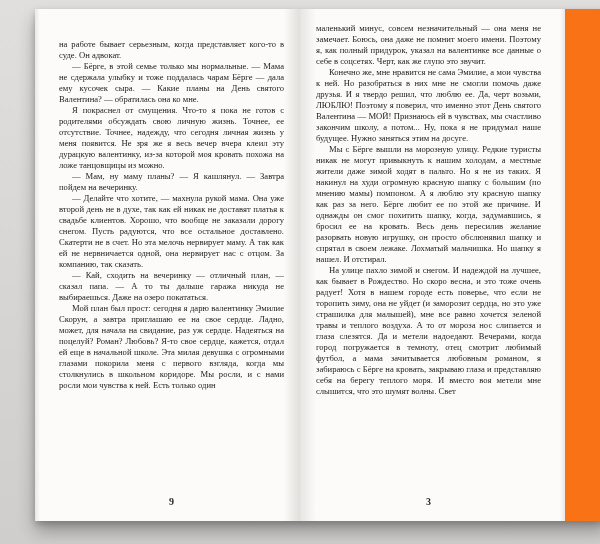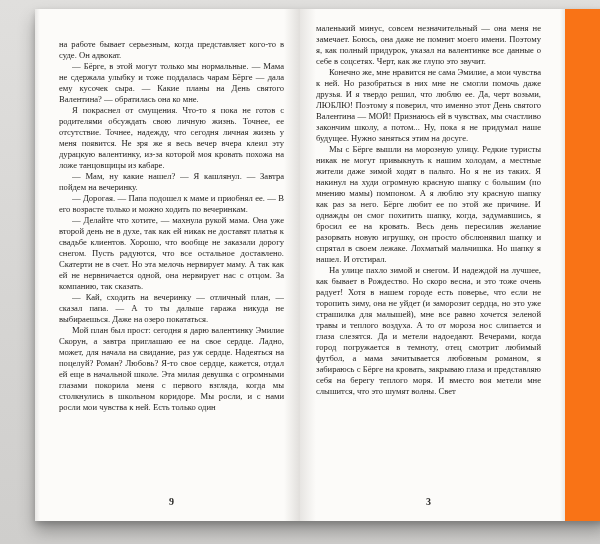--- a/index.html
+++ b/index.html
@@ -87,24 +87,23 @@
 </style>
 </head>
 <body>
 
 <div class="scene">
   <div class="book">
 
     <div class="page page-left">
       <div class="page-text">
           <p class="para no-indent">на работе бывает серьезным, когда представляет кого-то в суде. Он адвокат.</p>
-          <p class="para">— Бёрге, в этой могут только мы нормальные. — Мама не сдержала улыбку и тоже поддалась чарам Бёрге — дала ему кусочек сыра. — Какие планы на День святого Валентина? — обратилась она ко мне.</p>
-          <p class="para">Я покраснел от смущения. Что-то я пока не готов с родителями обсуждать свою личную жизнь. Точнее, ее отсутствие. Точнее, надежду, что сегодня личная жизнь у меня появится. Не зря же я весь вечер вчера клеил эту дурацкую валентинку, из-за которой моя кровать похожа на ложе танцовщицы из кабаре.</p>
-          <p class="para">— Мам, ну какие нашел? — Я кашлянул. — Завтра пойдем на вечеринку.</p>
-          <p class="para">— Дорогая. — Папа подошел к маме и приобнял ее. — В его возрасте только и можно ходить по вечеринкам.</p>
+          <p class="para">— Бёрге, в этой семье только мы нормальные. — Мама не сдержала улыбку и тоже поддалась чарам Бёрге — дала ему кусочек сыра. — Какие планы на День святого Валентина? — обратилась она ко мне.</p>
+          <p class="para">Я покраснел от смущения. Что-то я пока не готов с родителями обсуждать свою личную жизнь. Точнее, ее отсутствие. Точнее, надежду, что сегодня личная жизнь у меня появится. Не зря же я весь вечер вчера клеил эту дурацкую валентинку, из-за которой моя кровать похожа на ложе танцовщицы из можно.</p>
+          <p class="para">— Мам, ну маму планы? — Я кашлянул. — Завтра пойдем на вечеринку.</p>
           <p class="para">— Делайте что хотите, — махнула рукой мама. Она уже второй день не в духе, так как ей никак не доставят платья к свадьбе клиентов. Хорошо, что вообще не заказали дорогу снегом. Пусть радуются, что все остальное доставлено. Скатерти не в счет. Но эта мелочь нервирует маму. А так как ей не нервничается одной, она нервирует нас с отцом. За компанию, так сказать.</p>
           <p class="para">— Кай, сходить на вечеринку — отличный план, — сказал папа. — А то ты дальше гаража никуда не выбираешься. Даже на озеро покататься.</p>
           <p class="para">Мой план был прост: сегодня я дарю валентинку Эмилие Скорун, а завтра приглашаю ее на свое сердце. Ладно, может, для начала на свидание, раз уж сердце. Надеяться на поцелуй? Роман? Любовь? Я-то свое сердце, кажется, отдал ей еще в начальной школе. Эта милая девушка с огромными глазами покорила меня с первого взгляда, когда мы столкнулись в школьном коридоре. Мы росли, и с нами росли мои чувства к ней. Есть только один</p>
         </div>
       <div class="page-number">9</div>
     </div>
 
     <div class="page page-right">
       <div class="page-text">
           <p class="para no-indent">маленький минус, совсем незначительный — она меня не замечает. Боюсь, она даже не помнит моего имени. Поэтому я, как полный придурок, указал на валентинке все данные о себе в соцсетях. Черт, как же глупо это звучит.</p>

